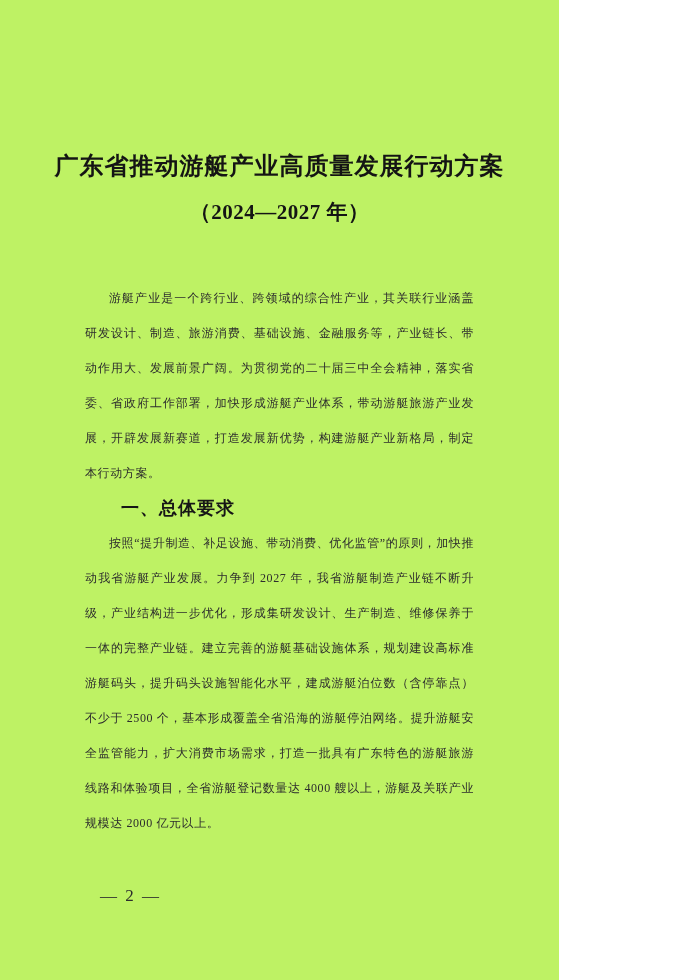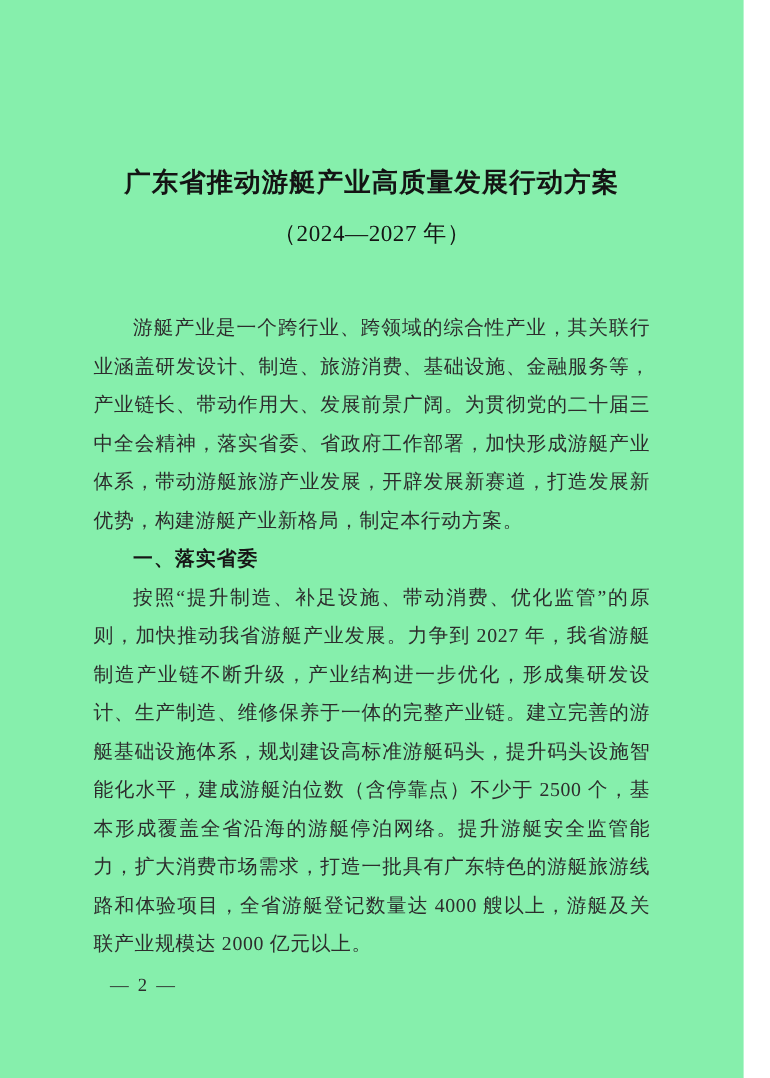--- a/index.html
+++ b/index.html
@@ -5,53 +5,53 @@
   * { margin: 0; padding: 0; box-sizing: border-box; }
 
   html, body {
     width: 700px;
     background: #ffffff;
     font-family: "Liberation Serif", "DejaVu Serif", serif;
   }
 
   .page {
     position: relative;
-    width: 676px;
+    width: 559px;
     height: 980px;
-    background: #86efac;
+    background: #bef264;
     overflow: hidden;
   }
 
   .doc-title {
     padding-top: 150px;
     text-align: center;
     font-size: 24px;
     font-weight: bold;
     letter-spacing: 1px;
     color: #141414;
     font-family: "Liberation Serif", "DejaVu Serif", serif;
   }
 
   .doc-subtitle {
     margin-top: 16px;
     text-align: center;
     font-size: 21px;
-    font-weight: normal;
+    font-weight: bold;
     letter-spacing: 0.5px;
     color: #141414;
     font-family: "Liberation Serif", "DejaVu Serif", serif;
   }
 
   .doc-body {
     margin: 55px 85px 0 85px;
     color: #2d2d2d;
   }
 
   .doc-paragraph {
-    font-size: 18px;
+    font-size: 12px;
     line-height: 35px;
     letter-spacing: 0.6px;
     text-align: justify;
     text-indent: 2em;
     color: #2d2d2d;
   }
 
   .doc-heading {
     font-size: 18px;
     line-height: 35px;
@@ -78,21 +78,21 @@
 <div class="page">
 
   <h1 class="doc-title">广东省推动游艇产业高质量发展行动方案</h1>
 
   <h2 class="doc-subtitle">（2024—2027 年）</h2>
 
   <div class="doc-body">
 
     <p class="doc-paragraph">游艇产业是一个跨行业、跨领域的综合性产业，其关联行业涵盖研发设计、制造、旅游消费、基础设施、金融服务等，产业链长、带动作用大、发展前景广阔。为贯彻党的二十届三中全会精神，落实省委、省政府工作部署，加快形成游艇产业体系，带动游艇旅游产业发展，开辟发展新赛道，打造发展新优势，构建游艇产业新格局，制定本行动方案。</p>
 
-    <p class="doc-heading">一、落实省委</p>
+    <p class="doc-heading">一、总体要求</p>
 
     <p class="doc-paragraph">按照“提升制造、补足设施、带动消费、优化监管”的原则，加快推动我省游艇产业发展。力争到 2027 年，我省游艇制造产业链不断升级，产业结构进一步优化，形成集研发设计、生产制造、维修保养于一体的完整产业链。建立完善的游艇基础设施体系，规划建设高标准游艇码头，提升码头设施智能化水平，建成游艇泊位数（含停靠点）不少于 2500 个，基本形成覆盖全省沿海的游艇停泊网络。提升游艇安全监管能力，扩大消费市场需求，打造一批具有广东特色的游艇旅游线路和体验项目，全省游艇登记数量达 4000 艘以上，游艇及关联产业规模达 2000 亿元以上。</p>
 
   </div>
 
   <div class="page-number">— 2 —</div>
 
 </div>
 
 </body></html>

